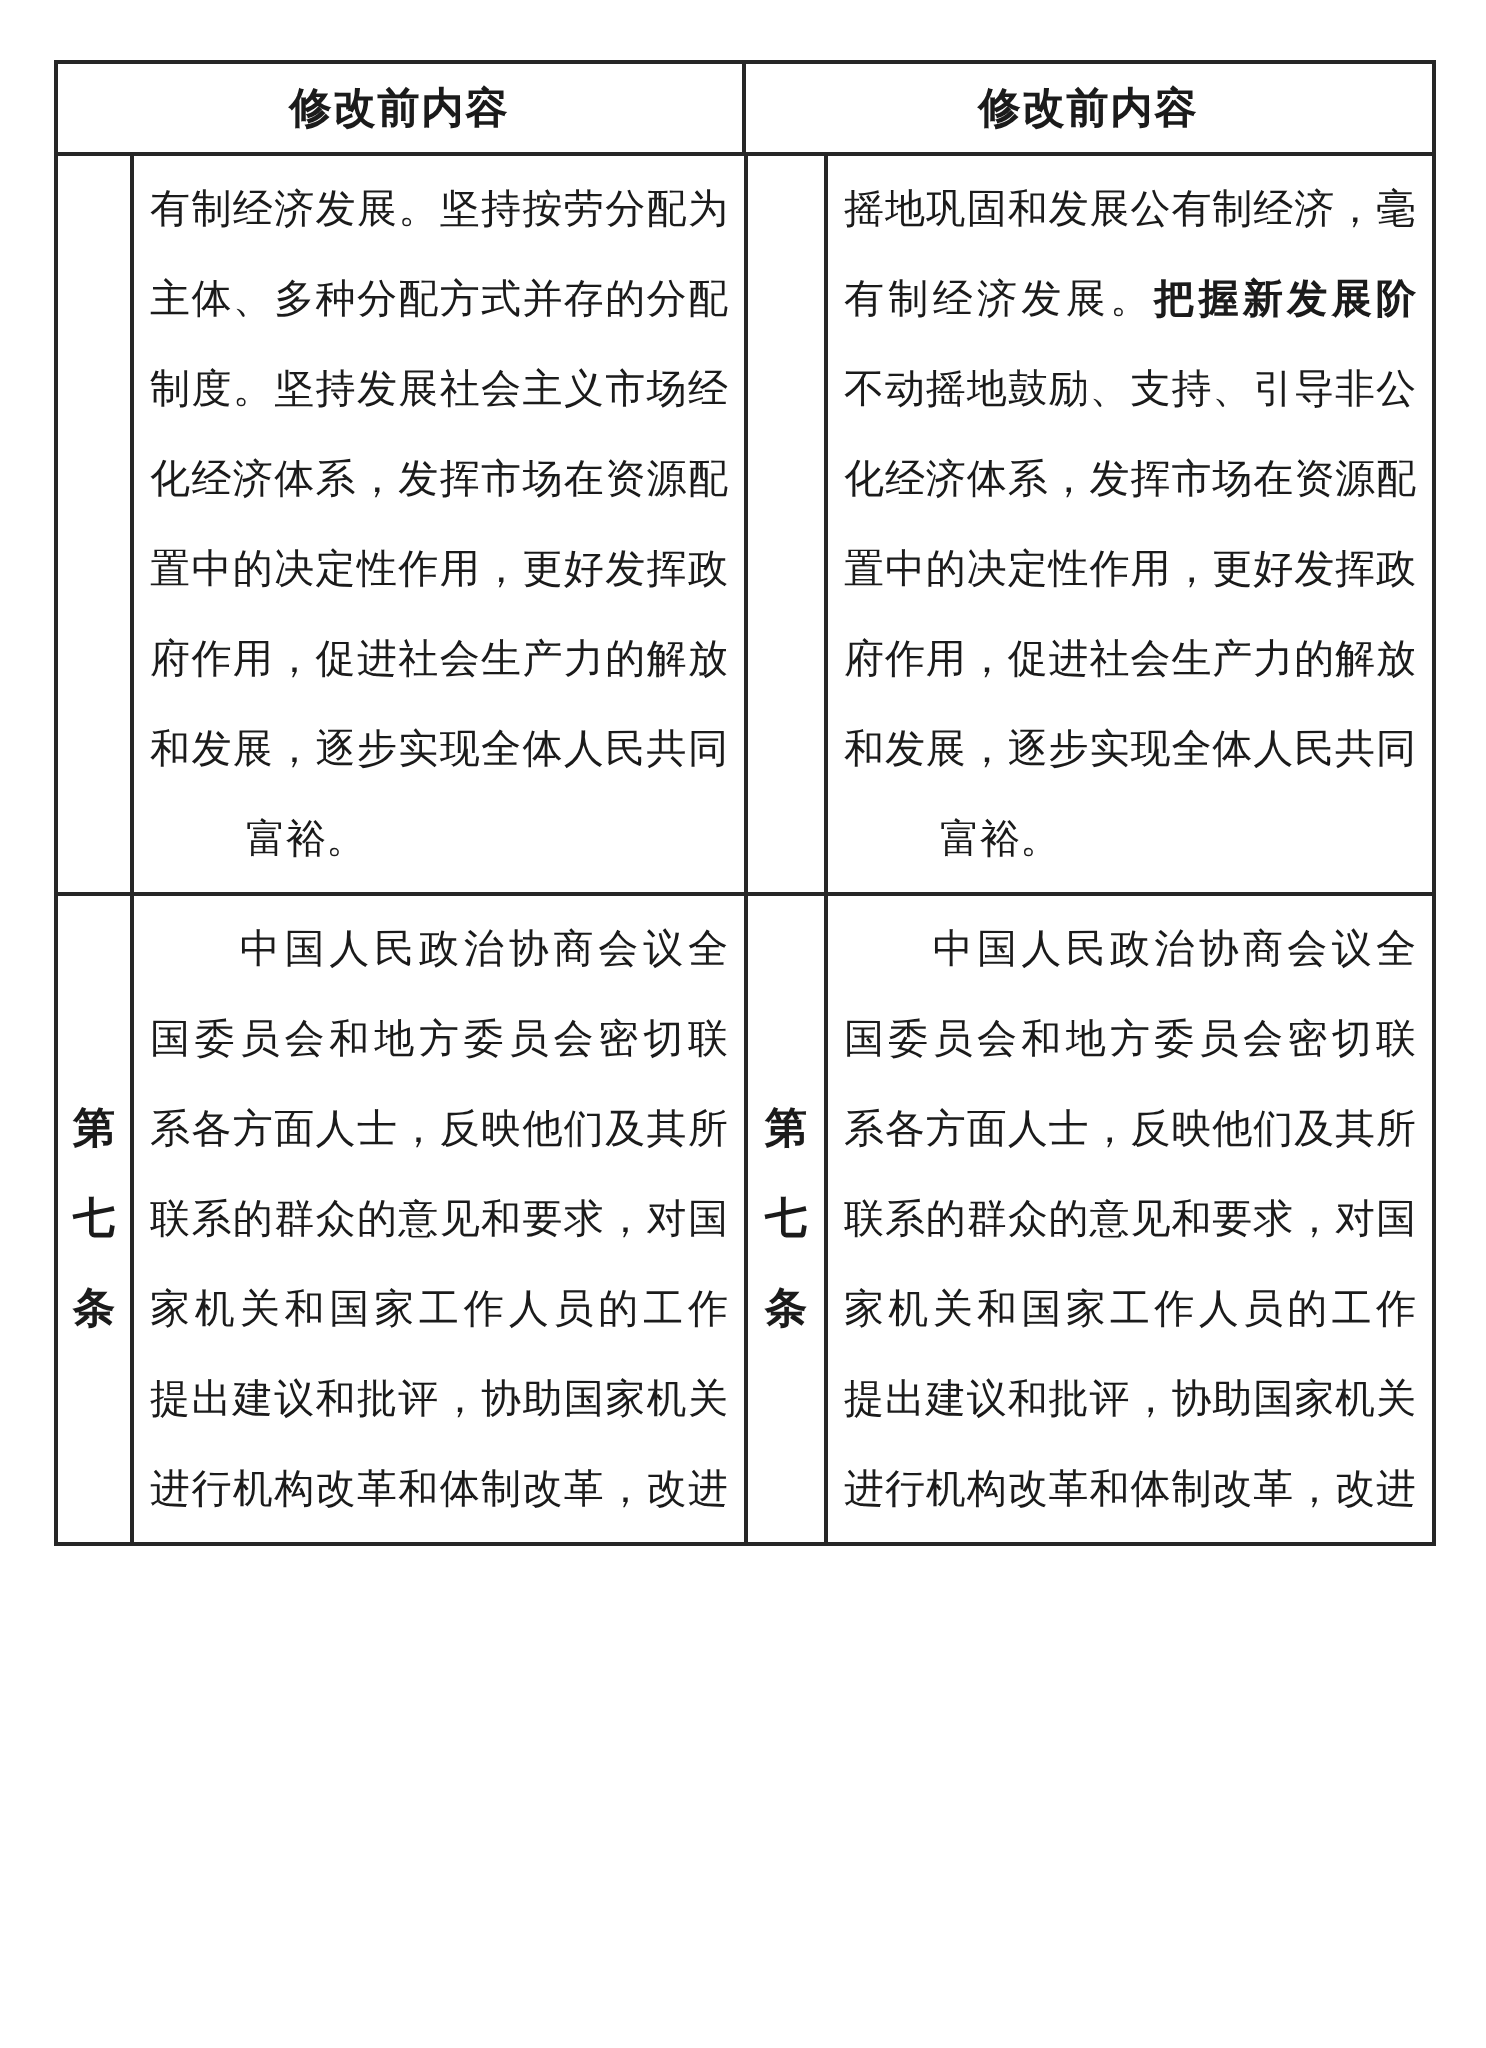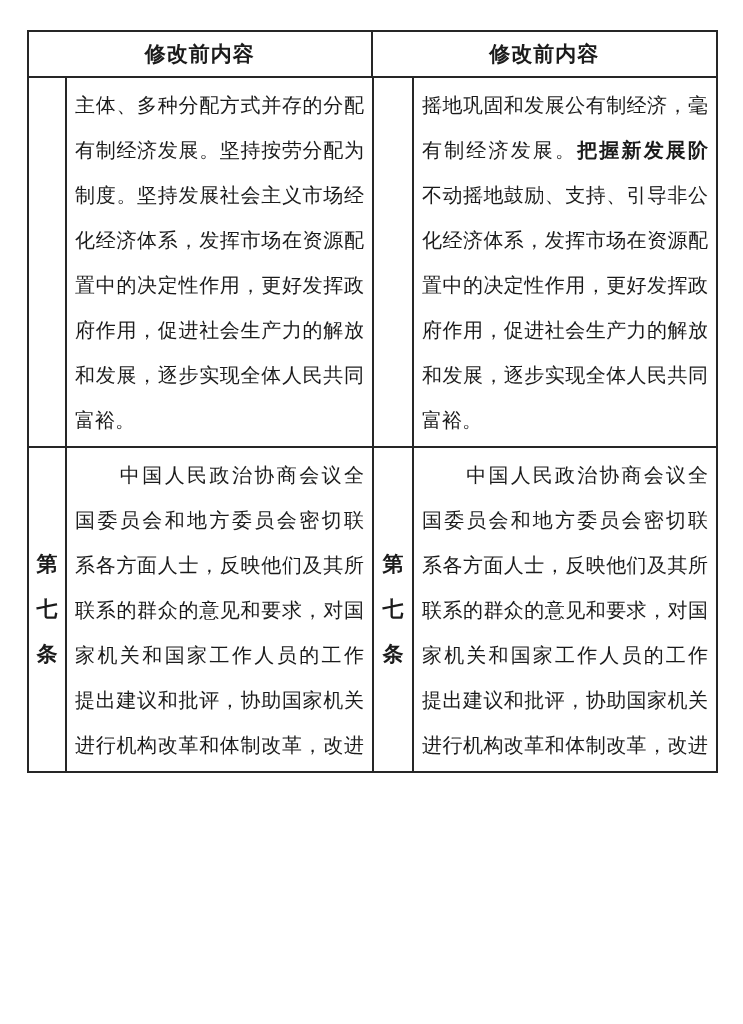--- a/index.html
+++ b/index.html
@@ -77,42 +77,43 @@
   .text-line {
     line-height: 45px;
     height: 45px;
     text-align: justify;
     text-align-last: justify;
     white-space: nowrap;
     overflow: hidden;
   }
   .text-line.no-fill {
     text-align-last: left;
+    margin-left: 48px;
   }
   .seg { font-weight: 400; }
   .seg-b {
     font-family: "Liberation Sans", "DejaVu Sans", sans-serif;
     font-weight: 700;
   }
 </style>
 </head>
 <body>
 
 <div class="page">
   <div class="doc-table">
     <div class="header-row">
       <div class="header-cell first">修改前内容</div>
       <div class="header-cell">修改前内容</div>
     </div>
     <div>
         <div class="body-row">
           <div class="cell article-cell"></div>
           <div class="cell content-cell left-content">
+            <div class="text-line"><span class="seg">有制经济发展。坚持按劳分配为</span></div>
             <div class="text-line"><span class="seg">主体、多种分配方式并存的分配</span></div>
-            <div class="text-line"><span class="seg">有制经济发展。坚持按劳分配为</span></div>
             <div class="text-line"><span class="seg">制度。坚持发展社会主义市场经</span></div>
             <div class="text-line"><span class="seg">化经济体系，发挥市场在资源配</span></div>
             <div class="text-line"><span class="seg">置中的决定性作用，更好发挥政</span></div>
             <div class="text-line"><span class="seg">府作用，促进社会生产力的解放</span></div>
             <div class="text-line"><span class="seg">和发展，逐步实现全体人民共同</span></div>
             <div class="text-line no-fill"><span class="seg">富裕。</span></div>
           </div>
           <div class="cell article-cell"></div>
           <div class="cell content-cell right-content">
             <div class="text-line"><span class="seg">摇地巩固和发展公有制经济，毫</span></div>

